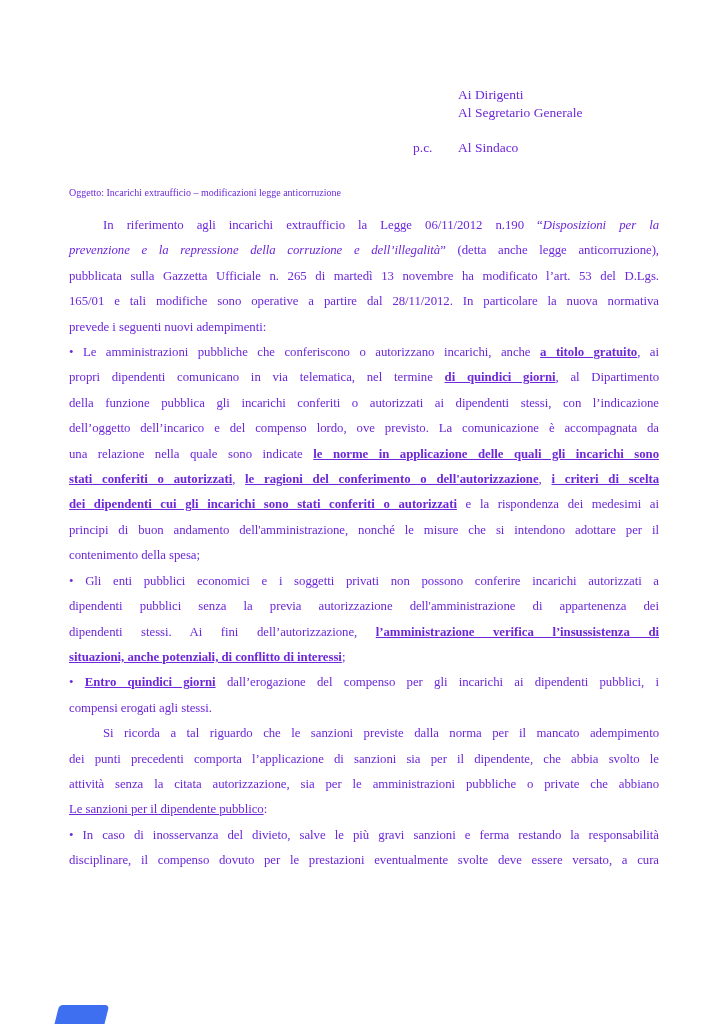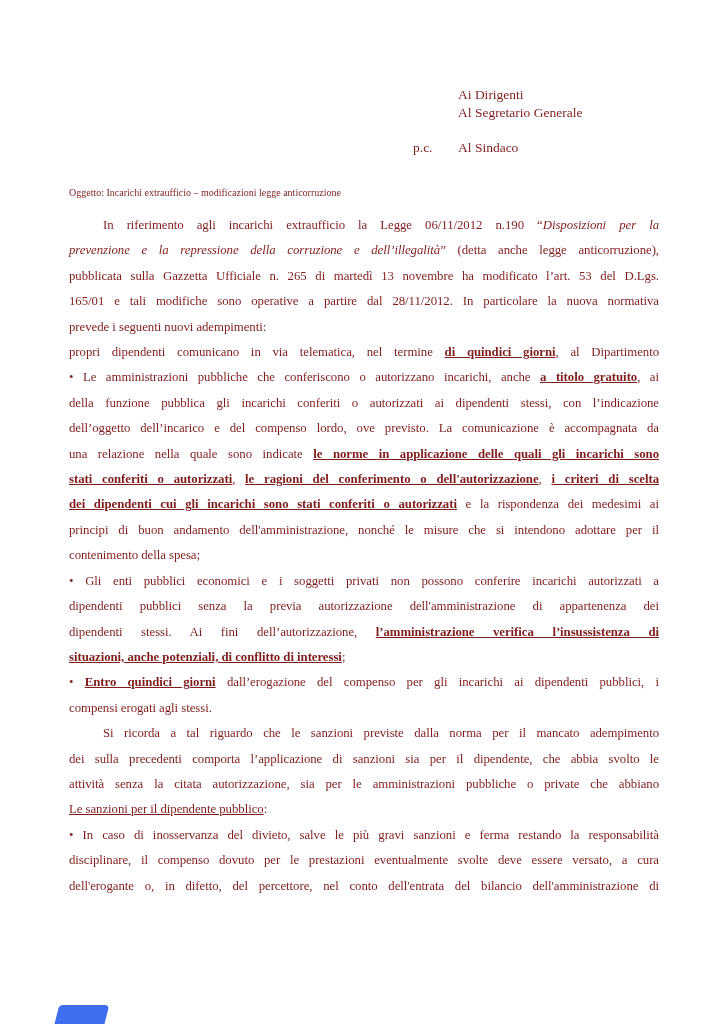--- a/index.html
+++ b/index.html
@@ -4,21 +4,21 @@
 <style>
   html, body { margin: 0; padding: 0; }
   body { background: #ffffff; }
   .page {
     position: relative;
     width: 660px;
     height: 1024px;
     background: #ffffff;
     overflow: hidden;
     font-family: "Liberation Serif", "DejaVu Serif", serif;
-    color: #7f1d1d;
+    color: #6d28d9;
   }
   .recipients {
     position: absolute;
     left: 458px;
     top: 86px;
     font-size: 13.5px;
     line-height: 17.5px;
     white-space: nowrap;
   }
   .cc-row {
@@ -79,39 +79,38 @@
   </div>
 
   <div class="subject">Oggetto: Incarichi extraufficio – modificazioni legge anticorruzione</div>
 
   <div class="doc-body">
       <div class="line j indent"><span>In riferimento agli incarichi extraufficio la Legge 06/11/2012 n.190 “</span><span class="i">Disposizioni per la</span></div>
       <div class="line j"><span class="i">prevenzione e la repressione della corruzione e dell’illegalità</span><span>” (detta anche legge anticorruzione),</span></div>
       <div class="line j"><span>pubblicata sulla Gazzetta Ufficiale n. 265 di martedì 13 novembre ha modificato l’art. 53 del D.Lgs.</span></div>
       <div class="line j"><span>165/01 e tali modifiche sono operative a partire dal 28/11/2012. In particolare la nuova normativa</span></div>
       <div class="line"><span>prevede i seguenti nuovi adempimenti:</span></div>
+      <div class="line j"><span>• Le amministrazioni pubbliche che conferiscono o autorizzano incarichi, anche </span><span class="b u">a titolo gratuito</span><span>, ai</span></div>
       <div class="line j"><span>propri dipendenti comunicano in via telematica, nel termine </span><span class="b u">di quindici giorni</span><span>, al Dipartimento</span></div>
-      <div class="line j"><span>• Le amministrazioni pubbliche che conferiscono o autorizzano incarichi, anche </span><span class="b u">a titolo gratuito</span><span>, ai</span></div>
       <div class="line j"><span>della funzione pubblica gli incarichi conferiti o autorizzati ai dipendenti stessi, con l’indicazione</span></div>
       <div class="line j"><span>dell’oggetto dell’incarico e del compenso lordo, ove previsto. La comunicazione è accompagnata da</span></div>
       <div class="line j"><span>una relazione nella quale sono indicate </span><span class="b u">le norme in applicazione delle quali gli incarichi sono</span></div>
       <div class="line j"><span class="b u">stati conferiti o autorizzati</span><span>, </span><span class="b u">le ragioni del conferimento o dell'autorizzazione</span><span>, </span><span class="b u">i criteri di scelta</span></div>
       <div class="line j"><span class="b u">dei dipendenti cui gli incarichi sono stati conferiti o autorizzati</span><span> e la rispondenza dei medesimi ai</span></div>
       <div class="line j"><span>principi di buon andamento dell'amministrazione, nonché le misure che si intendono adottare per il</span></div>
       <div class="line"><span>contenimento della spesa;</span></div>
       <div class="line j"><span>• Gli enti pubblici economici e i soggetti privati non possono conferire incarichi autorizzati a</span></div>
       <div class="line j"><span>dipendenti pubblici senza la previa autorizzazione dell'amministrazione di appartenenza dei</span></div>
       <div class="line j"><span>dipendenti stessi. Ai fini dell’autorizzazione, </span><span class="b u">l’amministrazione verifica l’insussistenza di</span></div>
       <div class="line"><span class="b u">situazioni, anche potenziali, di conflitto di interessi</span><span>;</span></div>
       <div class="line j"><span>• </span><span class="b u">Entro quindici giorni</span><span> dall’erogazione del compenso per gli incarichi ai dipendenti pubblici, i</span></div>
       <div class="line"><span>compensi erogati agli stessi.</span></div>
       <div class="line j indent"><span>Si ricorda a tal riguardo che le sanzioni previste dalla norma per il mancato adempimento</span></div>
-      <div class="line j"><span>dei sulla precedenti comporta l’applicazione di sanzioni sia per il dipendente, che abbia svolto le</span></div>
+      <div class="line j"><span>dei punti precedenti comporta l’applicazione di sanzioni sia per il dipendente, che abbia svolto le</span></div>
       <div class="line j"><span>attività senza la citata autorizzazione, sia per le amministrazioni pubbliche o private che abbiano</span></div>
       <div class="line"><span class="u">Le sanzioni per il dipendente pubblico</span><span>:</span></div>
       <div class="line j"><span>• In caso di inosservanza del divieto, salve le più gravi sanzioni e ferma restando la responsabilità</span></div>
       <div class="line j"><span>disciplinare, il compenso dovuto per le prestazioni eventualmente svolte deve essere versato, a cura</span></div>
-      <div class="line j"><span>dell'erogante o, in difetto, del percettore, nel conto dell'entrata del bilancio dell'amministrazione di</span></div>
     </div>
 
   <div class="feedback-badge" style="background: rgb(62, 111, 240);"></div>
 
 </div>
 
 </body></html>

